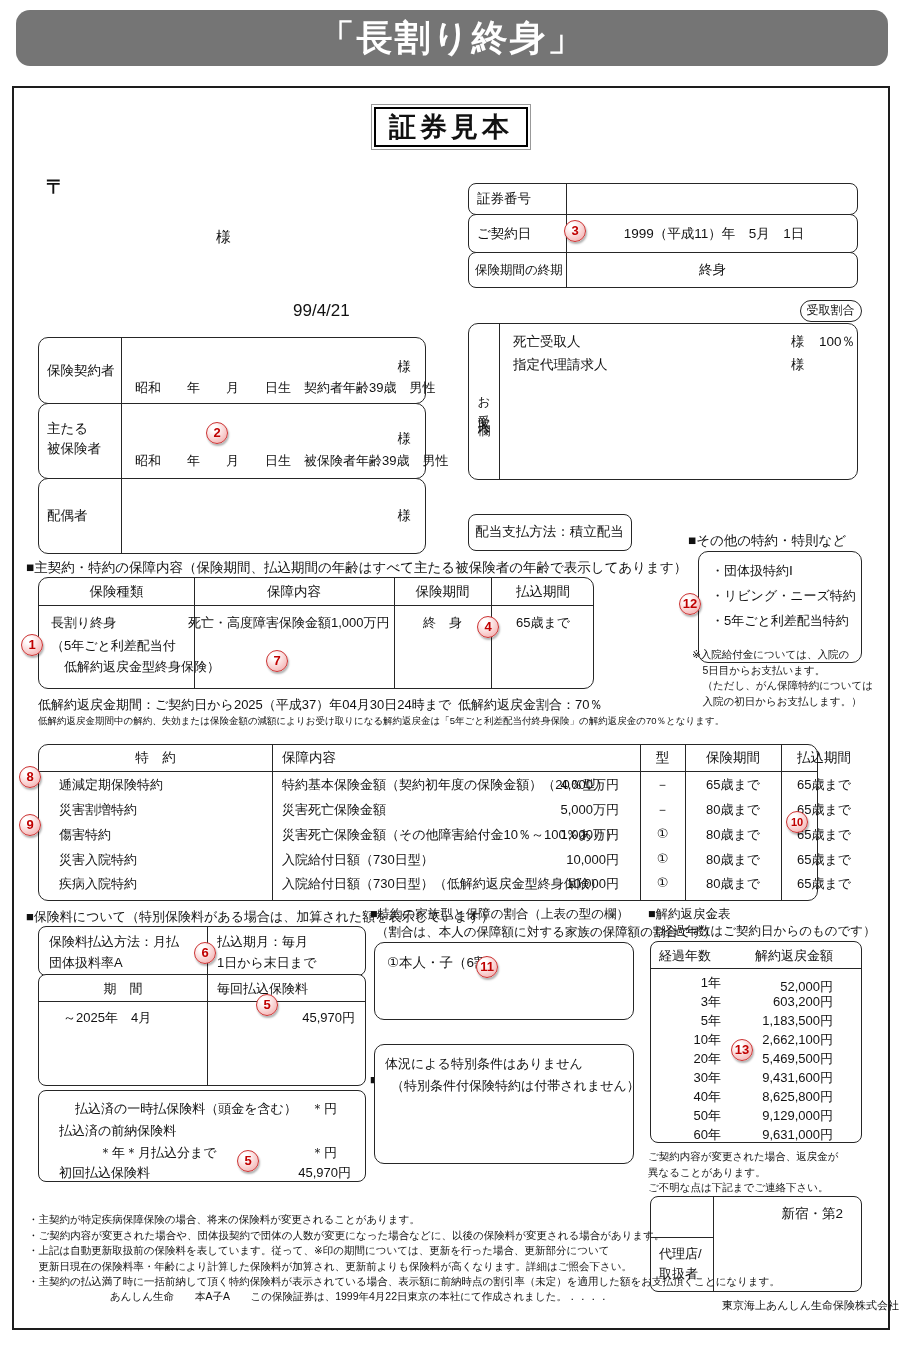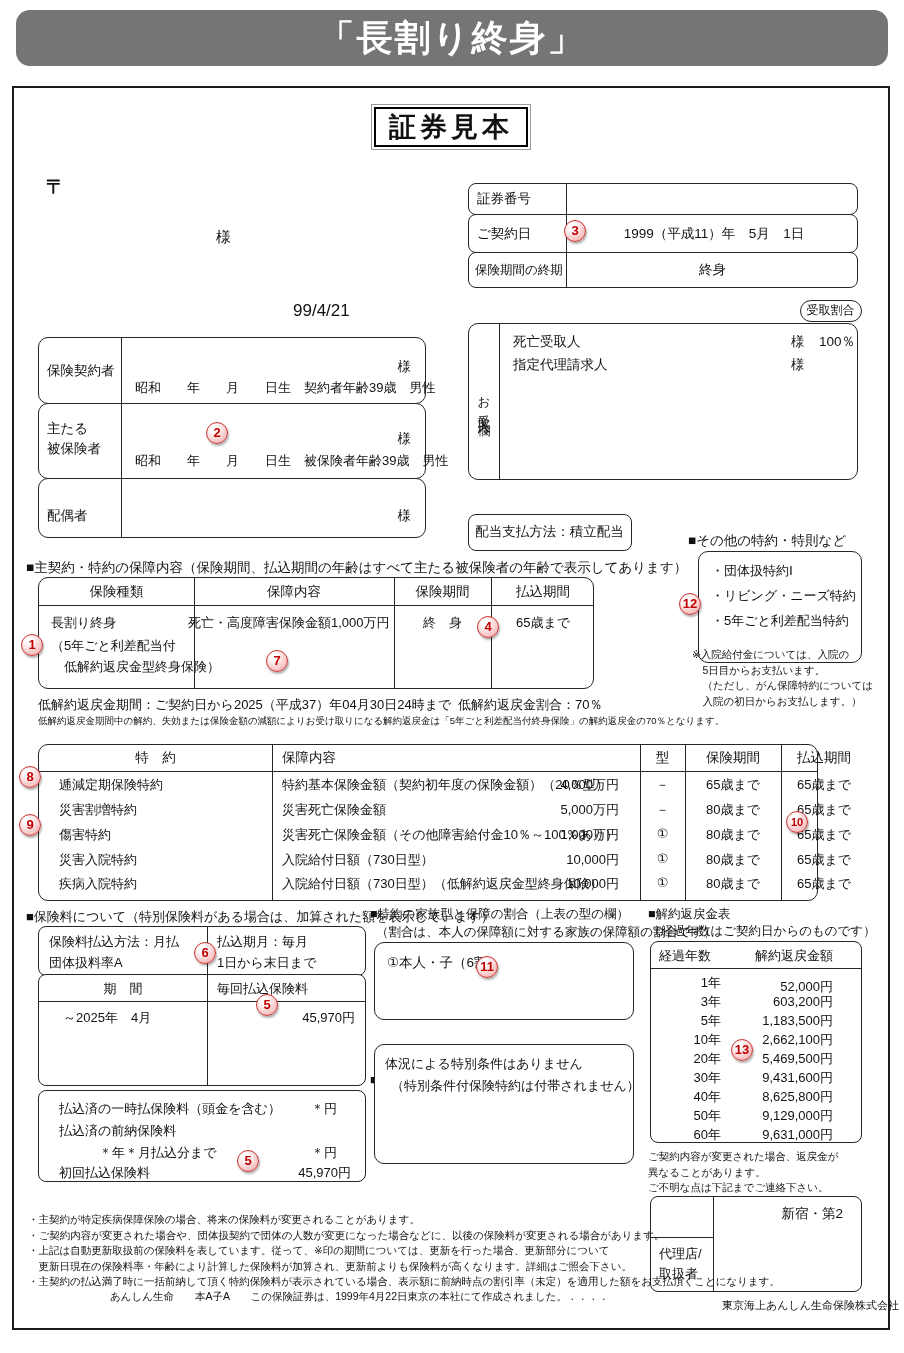--- a/index.html
+++ b/index.html
@@ -77,21 +77,21 @@
   </div>
 
   <div class="box" style="left:38px;top:403px;width:388px;height:76px;">
     <div class="vl" style="left:82px;"></div>
     <div class="t fs135" style="left:8px;top:16px;">主たる</div>
     <div class="t fs135" style="left:8px;top:36px;">被保険者</div>
     <div class="t fs135" style="right:14px;top:26px;">様</div>
     <div class="t" style="left:96px;bottom:8px;">昭和　　年　　月　　日生　被保険者年齢39歳　男性</div>
   </div>
 
-  <div class="box" style="left:38px;top:478px;width:388px;height:60px;padding-left:28px;">
+  <div class="box" style="left:38px;top:478px;width:388px;height:76px;padding-left:28px;">
     <div class="vl" style="left:82px;"></div>
     <div class="t fs135" style="left:8px;top:28px;">配偶者</div>
     <div class="t fs135" style="right:14px;top:28px;">様</div>
   </div>
 
   <div class="box r8" style="left:468px;top:514px;width:164px;height:37px;">
     <div class="t fs135 c" style="left:0;width:161px;top:0;line-height:34px;">配当支払方法：積立配当</div>
   </div>
 
   <div class="t fs135" style="left:688px;top:532px;">■その他の特約・特則など</div>
@@ -186,21 +186,21 @@
   </div>
   <div class="box r8" style="left:38px;top:974px;width:328px;height:112px;">
     <div class="hl" style="top:26px;"></div>
     <div class="vl" style="left:168px;"></div>
     <div class="t c" style="left:0;width:168px;top:5px;">期　間</div>
     <div class="t" style="left:178px;top:5px;">毎回払込保険料</div>
     <div class="t" style="left:24px;top:34px;">～2025年　4月</div>
     <div class="t rt" style="left:178px;width:138px;top:34px;">45,970円</div>
   </div>
   <div class="box r8" style="left:38px;top:1090px;width:328px;height:92px;">
-    <div class="t" style="left:20px;top:9px;">払込済の一時払保険料（頭金を含む）</div>
+    <div class="t" style="left:36px;top:9px;">払込済の一時払保険料（頭金を含む）</div>
     <div class="t rt" style="left:228px;width:70px;top:9px;">＊円</div>
     <div class="t" style="left:20px;top:31px;">払込済の前納保険料</div>
     <div class="t" style="left:60px;top:53px;">＊年＊月払込分まで</div>
     <div class="t rt" style="left:228px;width:70px;top:53px;">＊円</div>
     <div class="t" style="left:20px;top:73px;">初回払込保険料</div>
     <div class="t rt" style="left:212px;width:100px;top:73px;">45,970円</div>
   </div>
 
   <div class="t fs125" style="left:370px;top:906px;">■特約の家族型と保障の割合（上表の型の欄）</div>
   <div class="t fs125" style="left:376px;top:924px;">（割合は、本人の保障額に対する家族の保障額の割合です）</div>

